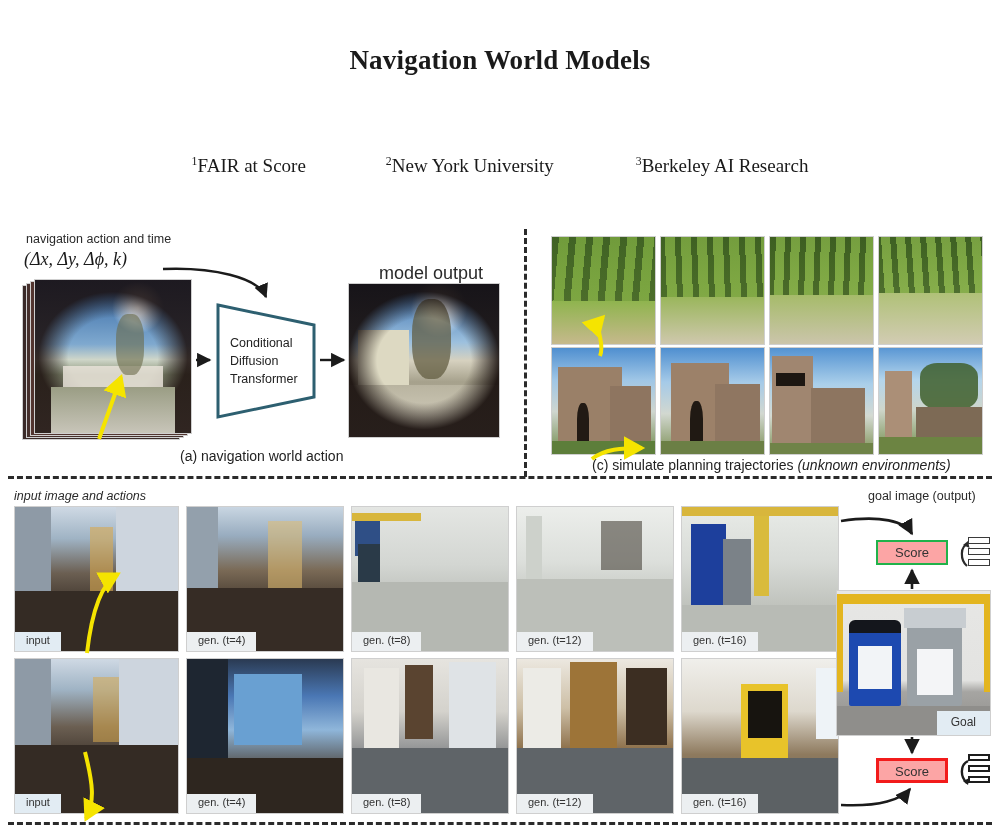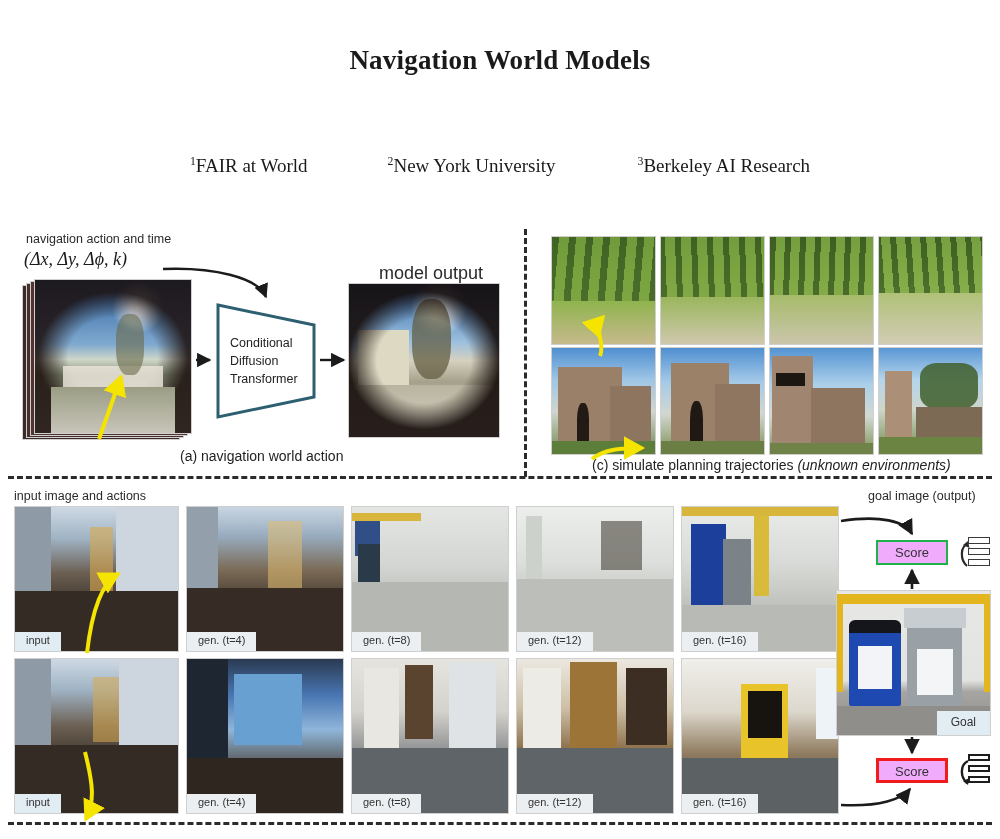--- a/index.html
+++ b/index.html
@@ -83,21 +83,21 @@
   }
   .trapz svg{position:absolute;left:0;top:0;}
   .trapz .txt{
     position:absolute;left:16px;top:34px;width:92px;
     font-size:12.5px;line-height:1.42;color:#222;
   }
 
   
   .scorebox{
     position:absolute;box-sizing:border-box;
-    background:#f0abfc;text-align:center;
+    background:#fca5a5;text-align:center;
     font-size:13px;color:#333;
     line-height:22px;
   }
   #score-green{left:876px;top:511px;width:72px;height:25px;border:2.5px solid #20b24a;}
   #score-red  {left:876px;top:729px;width:72px;height:25px;border:3px solid #f21b1b;}
 
   
   .stack{position:absolute;width:34px;height:34px;}
   .stack .bar{position:absolute;left:10px;width:22px;height:7px;box-sizing:border-box;border:1.6px solid #3a3a3a;background:#fff;}
   .stack.bold .bar{border:2.2px solid #1d1d1d;}
@@ -110,21 +110,21 @@
 </style>
 </head>
 <body>
 
 <div class="page">
 
   <div class="title">Navigation World Models</div>
 
 
   <div class="affils">
-    <span class="af af1"><sup>1</sup><span>FAIR at World</span></span><span class="af af2"><sup>2</sup><span>New York University</span></span><span class="af af3"><sup>3</sup><span>Berkeley AI Research</span></span>
+    <span class="af af1"><sup>1</sup><span>FAIR at Score</span></span><span class="af af2"><sup>2</sup><span>New York University</span></span><span class="af af3"><sup>3</sup><span>Berkeley AI Research</span></span>
   </div>
 
   <div class="dash-h" id="div-mid"></div>
   <div class="dash-h" id="div-bottom"></div>
   <div class="dash-v" id="div-vert"></div>
 
   <div class="lbl" style="left:26px;top:203px;">navigation action and time</div>
   <div style="position:absolute;left:24px;top:220px;font-size:18px;font-family:'Liberation Serif',serif;font-style:italic;">(Δx, Δy, Δϕ, k)</div>
 
   <div class="photo" style="left:22px;top:256px;width:158px;height:155px;">
@@ -215,21 +215,21 @@
     <div style="position:absolute;left:6%;top:22%;width:26%;height:70%;background:#ab8f77;"></div>
     <div style="position:absolute;left:40%;top:14%;width:56%;height:44%;background:#3f5f2c;opacity:.85;border-radius:30%;"></div>
     <div style="position:absolute;left:36%;top:56%;width:64%;height:34%;background:#7d6a55;"></div>
     <div style="position:absolute;left:0;top:84%;width:100%;height:16%;background:#6c8442;"></div>
   </div>
 
   <div class="cap" style="left:592px;top:428px;">
     <span>(c) simulate planning trajectories </span><i>(unknown environments)</i>
   </div>
 
-  <div class="lbl" style="left:14px;top:460px;">input image and actions</div>
+  <div class="lbl" style="left:14px;top:460px;font-style:italic;">input image and actions</div>
   <div class="lbl" style="left:868px;top:460px;">goal image (output)</div>
 
   <div class="photo" style="left:14px;top:477px;width:165px;height:146px;">
     <div class="lay" style="background:linear-gradient(#cfd9e4 0%,#9fb3c4 22%,#6b5f52 46%,#3a3028 70%,#2c241e 100%);"></div>
     <div style="position:absolute;left:0;top:0;width:22%;height:62%;background:#8e9aa6;"></div>
     <div style="position:absolute;left:46%;top:14%;width:14%;height:44%;background:#d9a94f;opacity:.6;"></div>
     <div style="position:absolute;left:62%;top:0;width:38%;height:64%;background:#cdd5de;"></div>
     <div style="position:absolute;left:0;top:58%;width:100%;height:42%;background:#342b24;"></div>
     <div class="chip input">input</div>
   </div>

